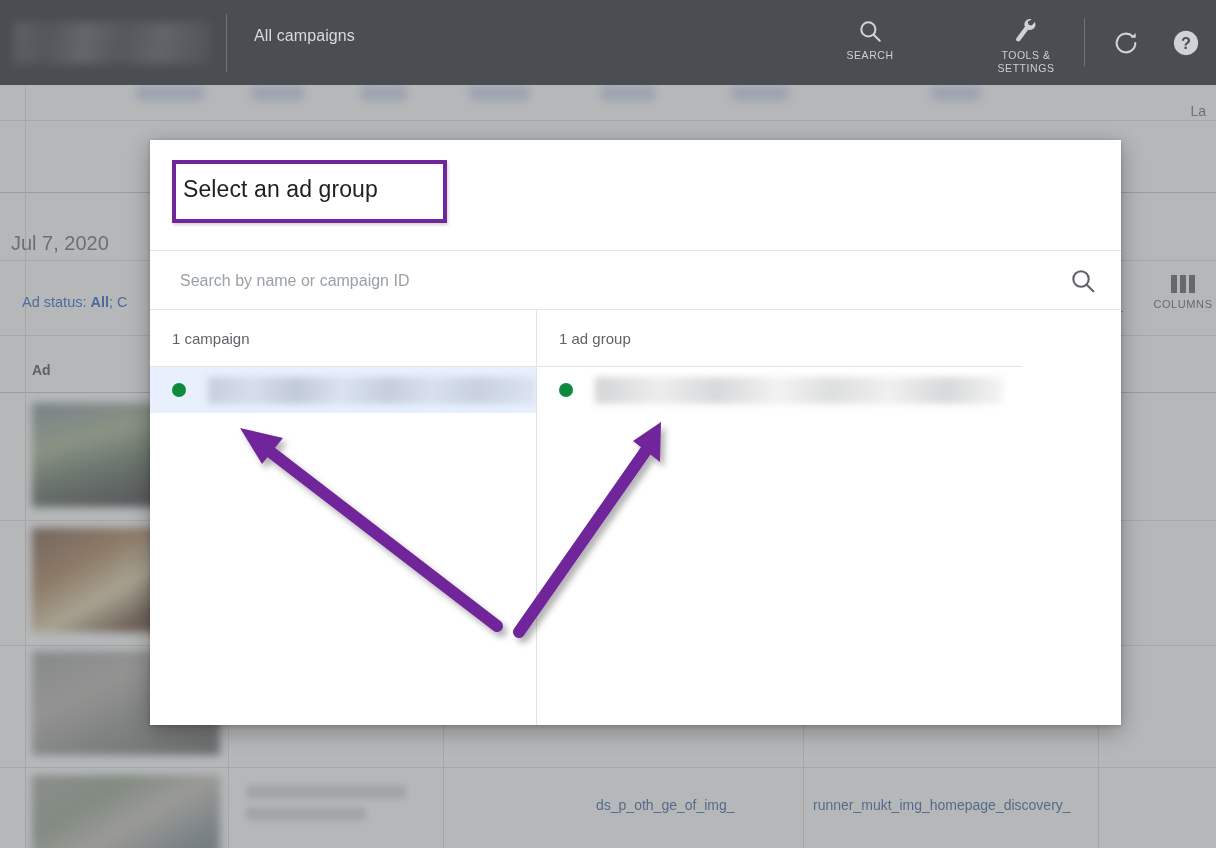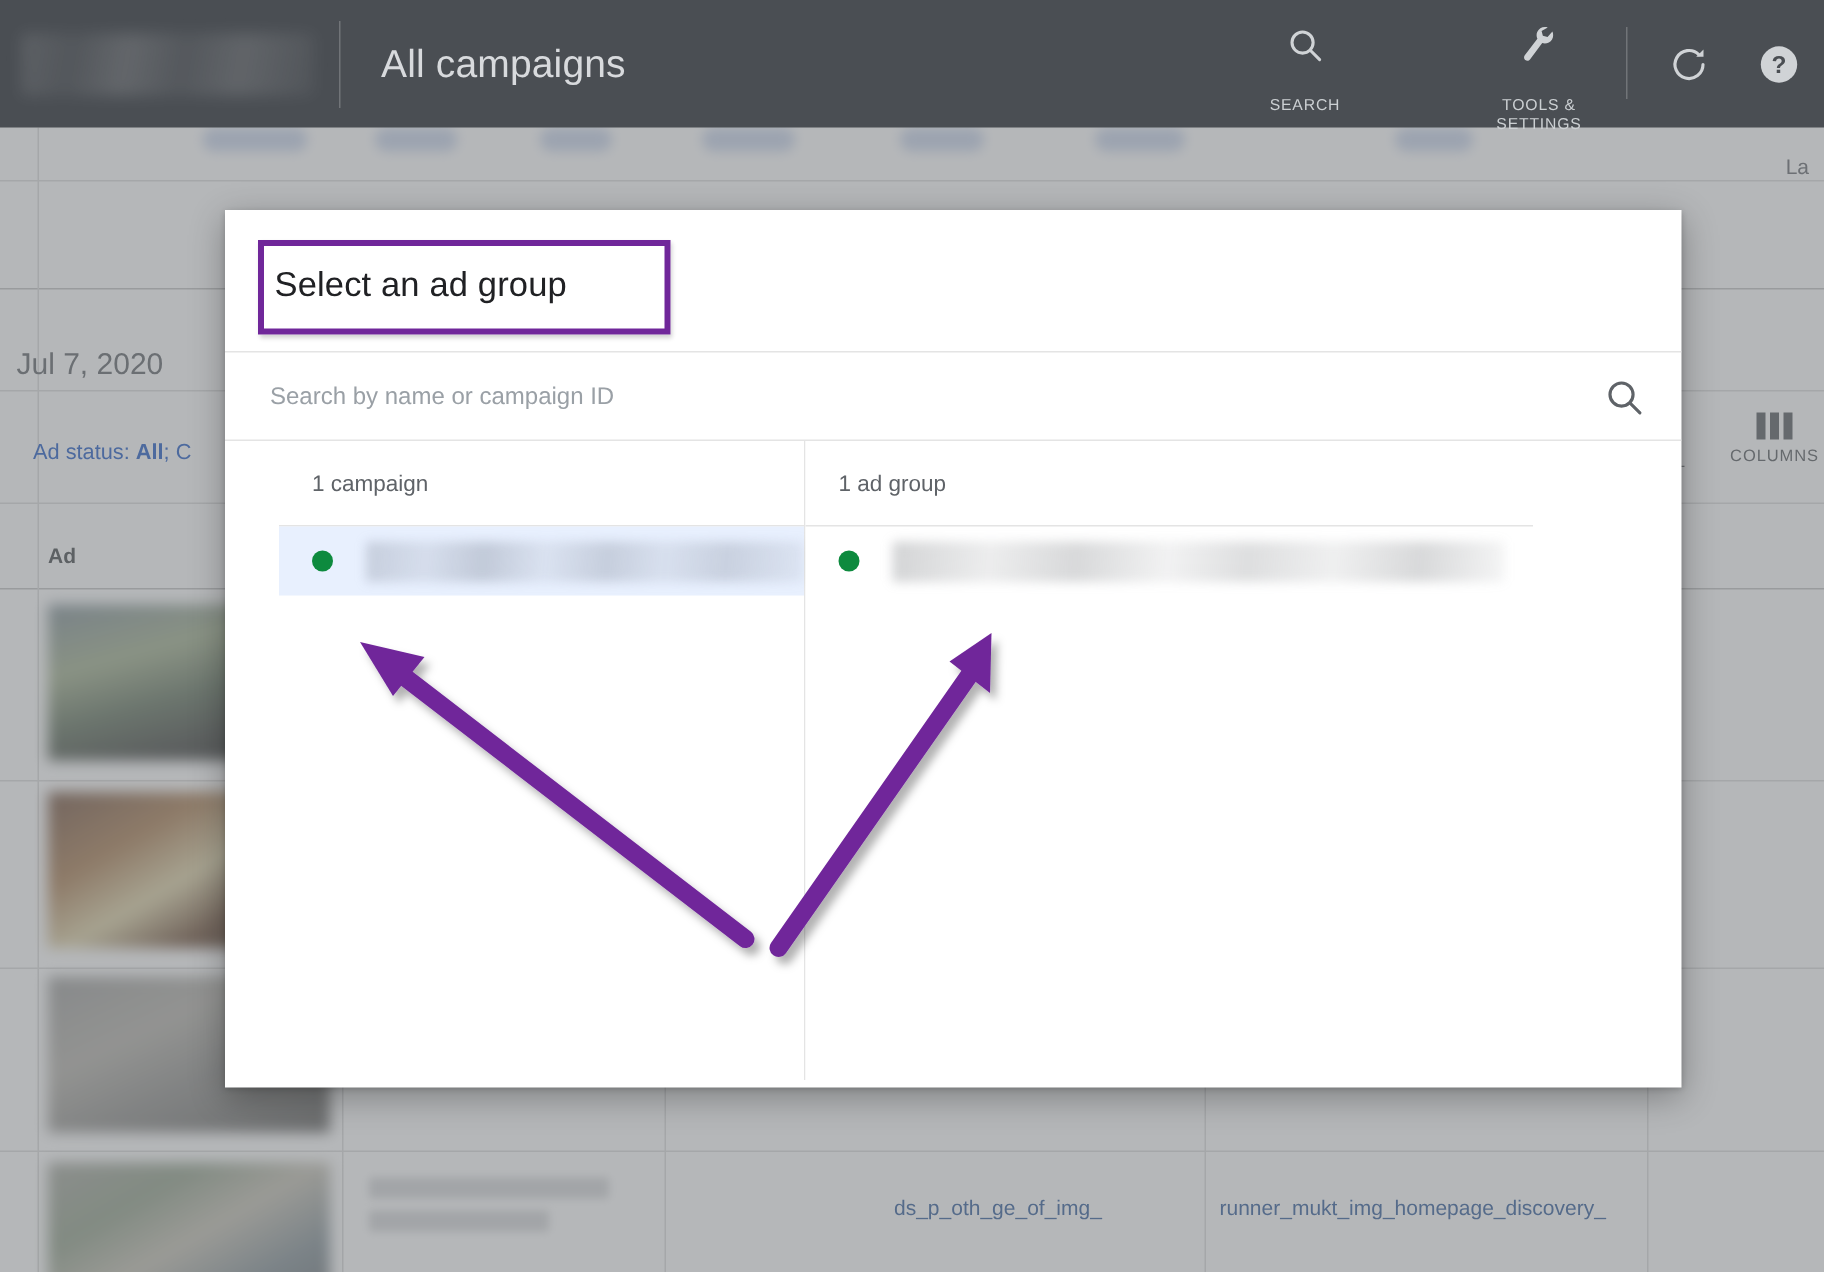--- a/index.html
+++ b/index.html
@@ -51,40 +51,40 @@
   }
   #appbar-divider {
     position: absolute;
     left: 226px; top: 14px;
     width: 1px; height: 58px;
     background: rgba(255,255,255,.22);
   }
   #appbar-title {
     position: absolute;
     left: 254px; top: 27px;
-    font-size: 26px;
+    font-size: 16px;
     color: #d8dadd;
     letter-spacing: .1px;
     white-space: nowrap;
   }
   .appbar-action {
     position: absolute;
     top: 14px;
     width: 86px;
     text-align: center;
     color: #d0d3d6;
   }
   .appbar-action .ico { display: block; height: 32px; line-height: 32px; }
   .appbar-action .ico svg { vertical-align: middle; }
   .appbar-action .lbl {
     display: block;
     font-size: 10.5px;
     letter-spacing: .55px;
     line-height: 13px;
-    margin-top: 18px;
+    margin-top: 3px;
     color: #ccd0d3;
   }
   #act-search  { left: 827px; }
   #act-reports { left: 899px; }
   #act-tools   { left: 983px; }
   #appbar-divider2 {
     position: absolute;
     left: 1084px; top: 18px;
     width: 1px; height: 48px;
     background: rgba(255,255,255,.22);
@@ -224,21 +224,21 @@
     left: 150px; top: 140px;
     width: 971px; height: 585px;
     background: #ffffff;
     box-shadow: 0 6px 22px rgba(0,0,0,.30), 0 1px 4px rgba(0,0,0,.18);
     z-index: 20;
     overflow: hidden;
   }
 
   #modal-header {
     position: relative;
-    height: 95px;
+    height: 111px;
     border-bottom: 1px solid #e4e4e4;
   }
   #modal-title-box {
     position: absolute;
     left: 22px; top: 20px;
     width: 275px; height: 63px;
     border: 4px solid #70279a;
     background: #ffffff;
     box-shadow: 1px 2px 3px rgba(0,0,0,.18);
   }
@@ -279,21 +279,21 @@
   #columns-wrap {
     position: relative;
     height: 426px;
     display: flex;
   }
   .mcol {
     position: relative;
     height: 100%;
     background: #ffffff;
   }
-  .mcol.left  { width: 387px; border-right: 1px solid #e4e4e4; padding-left: 36px; }
+  .mcol.left  { width: 387px; border-right: 1px solid #e4e4e4; }
   .mcol.right { width: 485px; }
 
   .mcol-head {
     height: 57px;
     border-bottom: 1px solid #e4e4e4;
     display: flex;
     align-items: center;
     padding-left: 22px;
     font-size: 15px;
     color: #5f6368;

